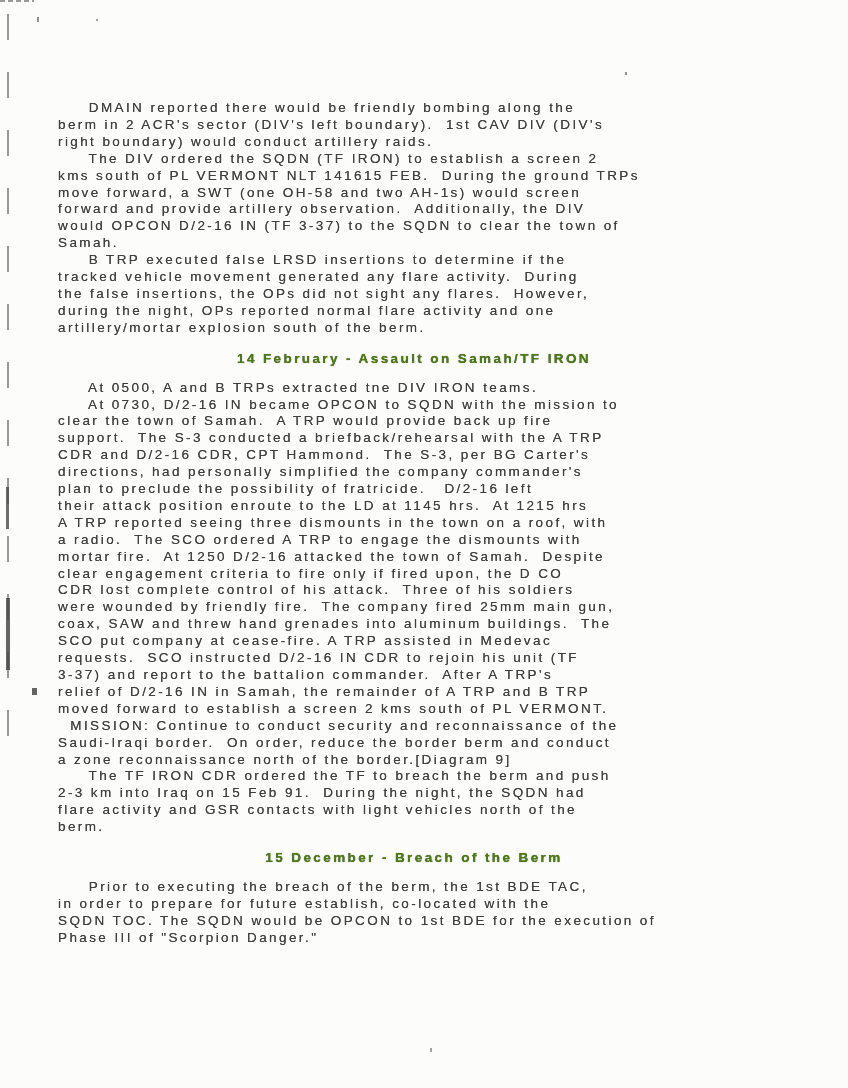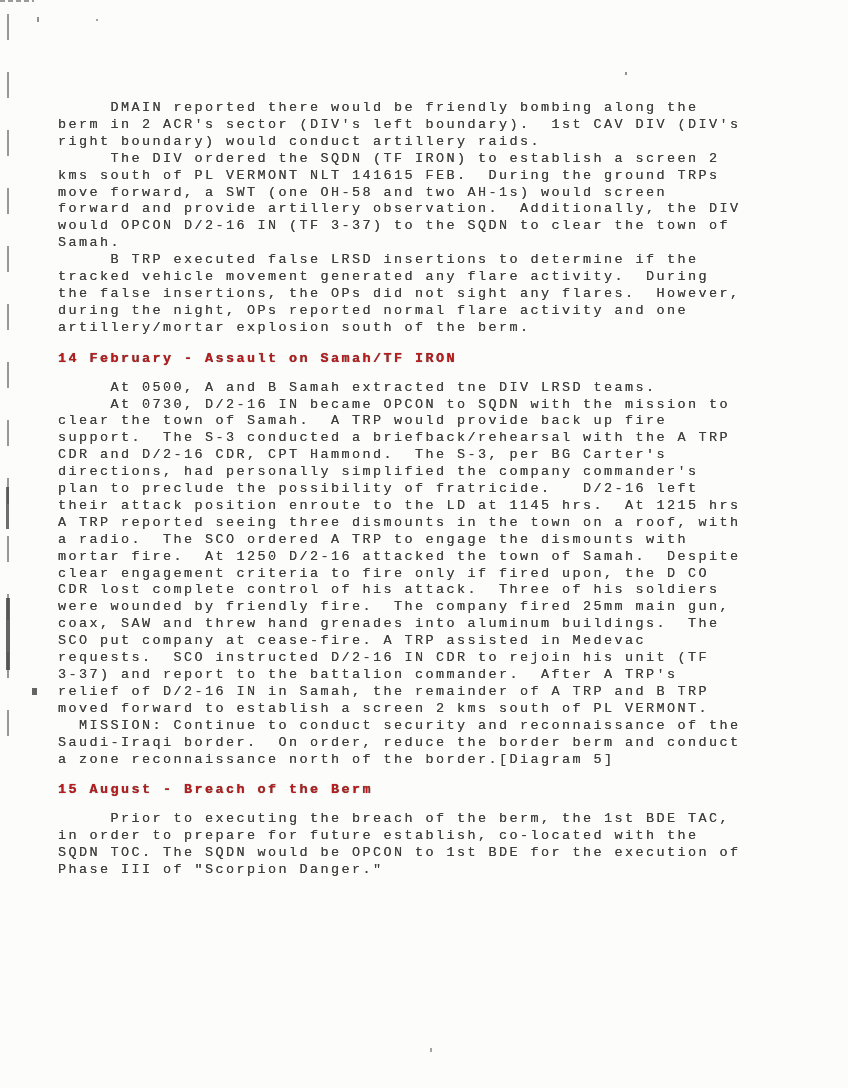--- a/index.html
+++ b/index.html
@@ -6,41 +6,42 @@
     margin: 0;
     padding: 0;
     background: #ffffff;
   }
   .page {
     position: relative;
     width: 848px;
     height: 1088px;
     background: #fcfcfa;
     overflow: hidden;
-    font-family: Liberation Mono, monospace;
+    font-family: Liberation Sans, sans-serif;
   }
   .doc-body {
     position: absolute;
     left: 58px;
     top: 100px;
     width: 712px;
     color: #3f3f3f;
     font-size: 13.5px;
     line-height: 16.9px;
     letter-spacing: 2.4px;
     text-shadow: 0 0 0.6px rgba(70,70,70,0.85);
   }
   .para {
     white-space: pre;
     margin: 0;
   }
   .heading {
     white-space: pre;
+    text-align: center;
     font-weight: bold;
-    color: #b91c1c;
+    color: #4d7c0f;
     margin: 14px 0 12px 0;
     text-shadow: 0 0 0.8px rgba(40,40,40,0.9);
   }
   
   .artifact {
     position: absolute;
     background: #4a4a4a;
   }
   .edge-dashes {
     position: absolute;
@@ -93,21 +94,21 @@
 move forward, a SWT (one OH-58 and two AH-1s) would screen
 forward and provide artillery observation.  Additionally, the DIV
 would OPCON D/2-16 IN (TF 3-37) to the SQDN to clear the town of
 Samah.</div>
       <div class="para">     B TRP executed false LRSD insertions to determine if the
 tracked vehicle movement generated any flare activity.  During
 the false insertions, the OPs did not sight any flares.  However,
 during the night, OPs reported normal flare activity and one
 artillery/mortar explosion south of the berm.</div>
       <div class="heading">14 February - Assault on Samah/TF IRON</div>
-      <div class="para">     At 0500, A and B Samah extracted tne DIV LRSD teams.</div>
+      <div class="para">     At 0500, A and B TRPs extracted tne DIV IRON teams.</div>
       <div class="para">     At 0730, D/2-16 IN became OPCON to SQDN with the mission to
 clear the town of Samah.  A TRP would provide back up fire
 support.  The S-3 conducted a briefback/rehearsal with the A TRP
 CDR and D/2-16 CDR, CPT Hammond.  The S-3, per BG Carter's
 directions, had personally simplified the company commander's
 plan to preclude the possibility of fratricide.   D/2-16 left
 their attack position enroute to the LD at 1145 hrs.  At 1215 hrs
 A TRP reported seeing three dismounts in the town on a roof, with
 a radio.  The SCO ordered A TRP to engage the dismounts with
 mortar fire.  At 1250 D/2-16 attacked the town of Samah.  Despite
@@ -115,20 +116,24 @@
 CDR lost complete control of his attack.  Three of his soldiers
 were wounded by friendly fire.  The company fired 25mm main gun,
 coax, SAW and threw hand grenades into aluminum buildings.  The
 SCO put company at cease-fire. A TRP assisted in Medevac
 requests.  SCO instructed D/2-16 IN CDR to rejoin his unit (TF
 3-37) and report to the battalion commander.  After A TRP's
 relief of D/2-16 IN in Samah, the remainder of A TRP and B TRP
 moved forward to establish a screen 2 kms south of PL VERMONT.</div>
       <div class="para">  MISSION: Continue to conduct security and reconnaissance of the
 Saudi-Iraqi border.  On order, reduce the border berm and conduct
-a zone reconnaissance north of the border.[Diagram 5]</div>
-      <div class="heading">15 August - Breach of the Berm</div>
+a zone reconnaissance north of the border.[Diagram 9]</div>
+      <div class="para">     The TF IRON CDR ordered the TF to breach the berm and push
+2-3 km into Iraq on 15 Feb 91.  During the night, the SQDN had
+flare activity and GSR contacts with light vehicles north of the
+berm.</div>
+      <div class="heading">15 December - Breach of the Berm</div>
       <div class="para">     Prior to executing the breach of the berm, the 1st BDE TAC,
 in order to prepare for future establish, co-located with the
 SQDN TOC. The SQDN would be OPCON to 1st BDE for the execution of
 Phase III of "Scorpion Danger."</div>
     </div>
 </div>
 
 </body></html>

